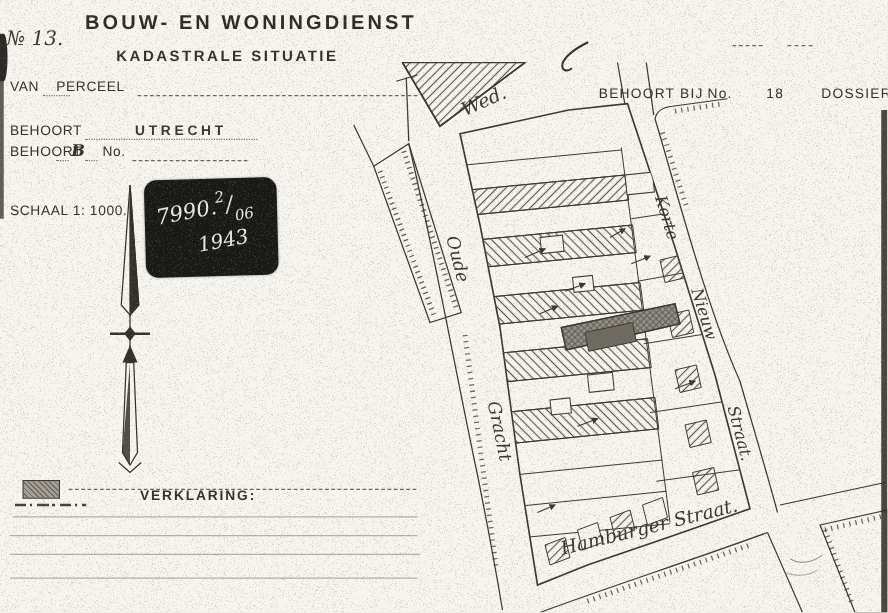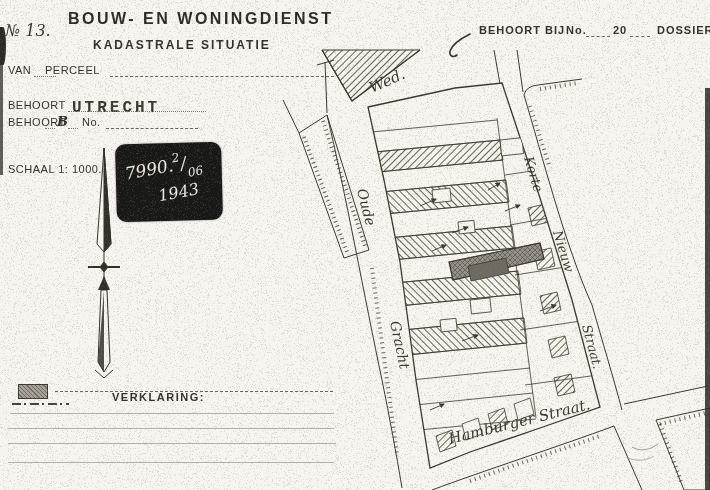--- a/index.html
+++ b/index.html
@@ -4,26 +4,26 @@
 <style>
   html,body{margin:0;padding:0;}
   body{width:710px;height:490px;overflow:hidden;background:#e9e7e1;}
   #sheet{position:relative;width:710px;height:490px;background:#f6f4ee;
          font-family:"Liberation Sans",sans-serif;color:#33302a;}
   .abs{position:absolute;}
   
   .sheet-no{font-family:"DejaVu Serif",serif;font-style:italic;font-size:16px;color:#3a372f;}
   .title{font-size:16px;font-weight:bold;letter-spacing:2.5px;color:#2e2b26;}
   .subtitle{font-size:12px;font-weight:bold;letter-spacing:2px;color:#33302a;}
-  .hdr-sm{font-size:11px;font-weight:bold;letter-spacing:1px;color:#33302a;}
+  .hdr-sm{font-size:11px;font-weight:normal;letter-spacing:1px;color:#33302a;margin-top:45px;}
   
   .frm{font-size:11px;font-weight:normal;letter-spacing:0.5px;color:#33302a;white-space:nowrap;}
   .dash{display:inline-block;border-bottom:1.5px dashed #6b665d;height:10px;vertical-align:bottom;}
   .dots{display:inline-block;border-bottom:1.5px dotted #7a746a;height:10px;vertical-align:bottom;}
-  .typed{font-family:Liberation Mono, monospace;font-size:16px;font-weight:bold;letter-spacing:3px;color:#3a372f;}
+  .typed{font-family:Liberation Sans, sans-serif;font-size:11px;font-weight:bold;letter-spacing:3px;color:#3a372f;margin-left:36px;}
   .script-b{font-family:"DejaVu Serif",serif;font-style:italic;font-size:13px;font-weight:bold;}
   
   .stamp{left:116px;top:143px;width:106px;height:78px;background:#191918;border-radius:10px;
          transform:rotate(-1.5deg);box-shadow:0 0 2px rgba(0,0,0,.4);}
   .stamp-line1{position:absolute;left:9px;top:12px;transform:rotate(-9deg);
                font-family:"DejaVu Serif",serif;font-style:italic;font-size:17px;color:#ece9e0;white-space:nowrap;}
   .stamp-line1 sup{font-size:12px;position:relative;top:-2px;}
   .stamp-line1 sub{font-size:12px;position:relative;top:4px;}
   .stamp-line2{position:absolute;left:42px;top:40px;transform:rotate(-9deg);
                font-family:"DejaVu Serif",serif;font-style:italic;font-size:16px;color:#ece9e0;}
@@ -49,21 +49,21 @@
   <div class="abs edge-blob"></div>
   <div class="abs edge-strip"></div>
 
   <div class="abs sheet-no" style="left:5px;top:21px;">№ 13.</div>
   <div class="abs subtitle" style="left:93px;top:38px;">KADASTRALE SITUATIE</div>
   <div class="abs title" style="left:68px;top:10px;">BOUW- EN WONINGDIENST</div>
 
   <div class="abs hdr-sm" style="left:479px;top:24px;">BEHOORT BIJ</div>
   <div class="abs hdr-sm" style="left:566px;top:24px;">No.</div>
   <div class="abs dash" style="left:586px;top:26px;width:24px;"></div>
-  <div class="abs hdr-sm" style="left:613px;top:24px;">20</div>
+  <div class="abs hdr-sm" style="left:613px;top:24px;">18</div>
   <div class="abs dash" style="left:630px;top:26px;width:20px;"></div>
   <div class="abs hdr-sm" style="left:657px;top:24px;">DOSSIER</div>
 
   <svg class="abs" style="left:447px;top:32px;" width="26" height="28">
     <path d="M23,2 C13,7 5,13 3,19 C2,24 6,26 10,23" fill="none" stroke="#35322c" stroke-width="1.6" stroke-linecap="round"></path>
   </svg>
 
   <div class="abs frm" style="left:8px;top:64px;">VAN</div>
   <div class="abs dots" style="left:34px;top:66px;width:22px;"></div>
   <div class="abs frm" style="left:45px;top:64px;">PERCEEL</div>

